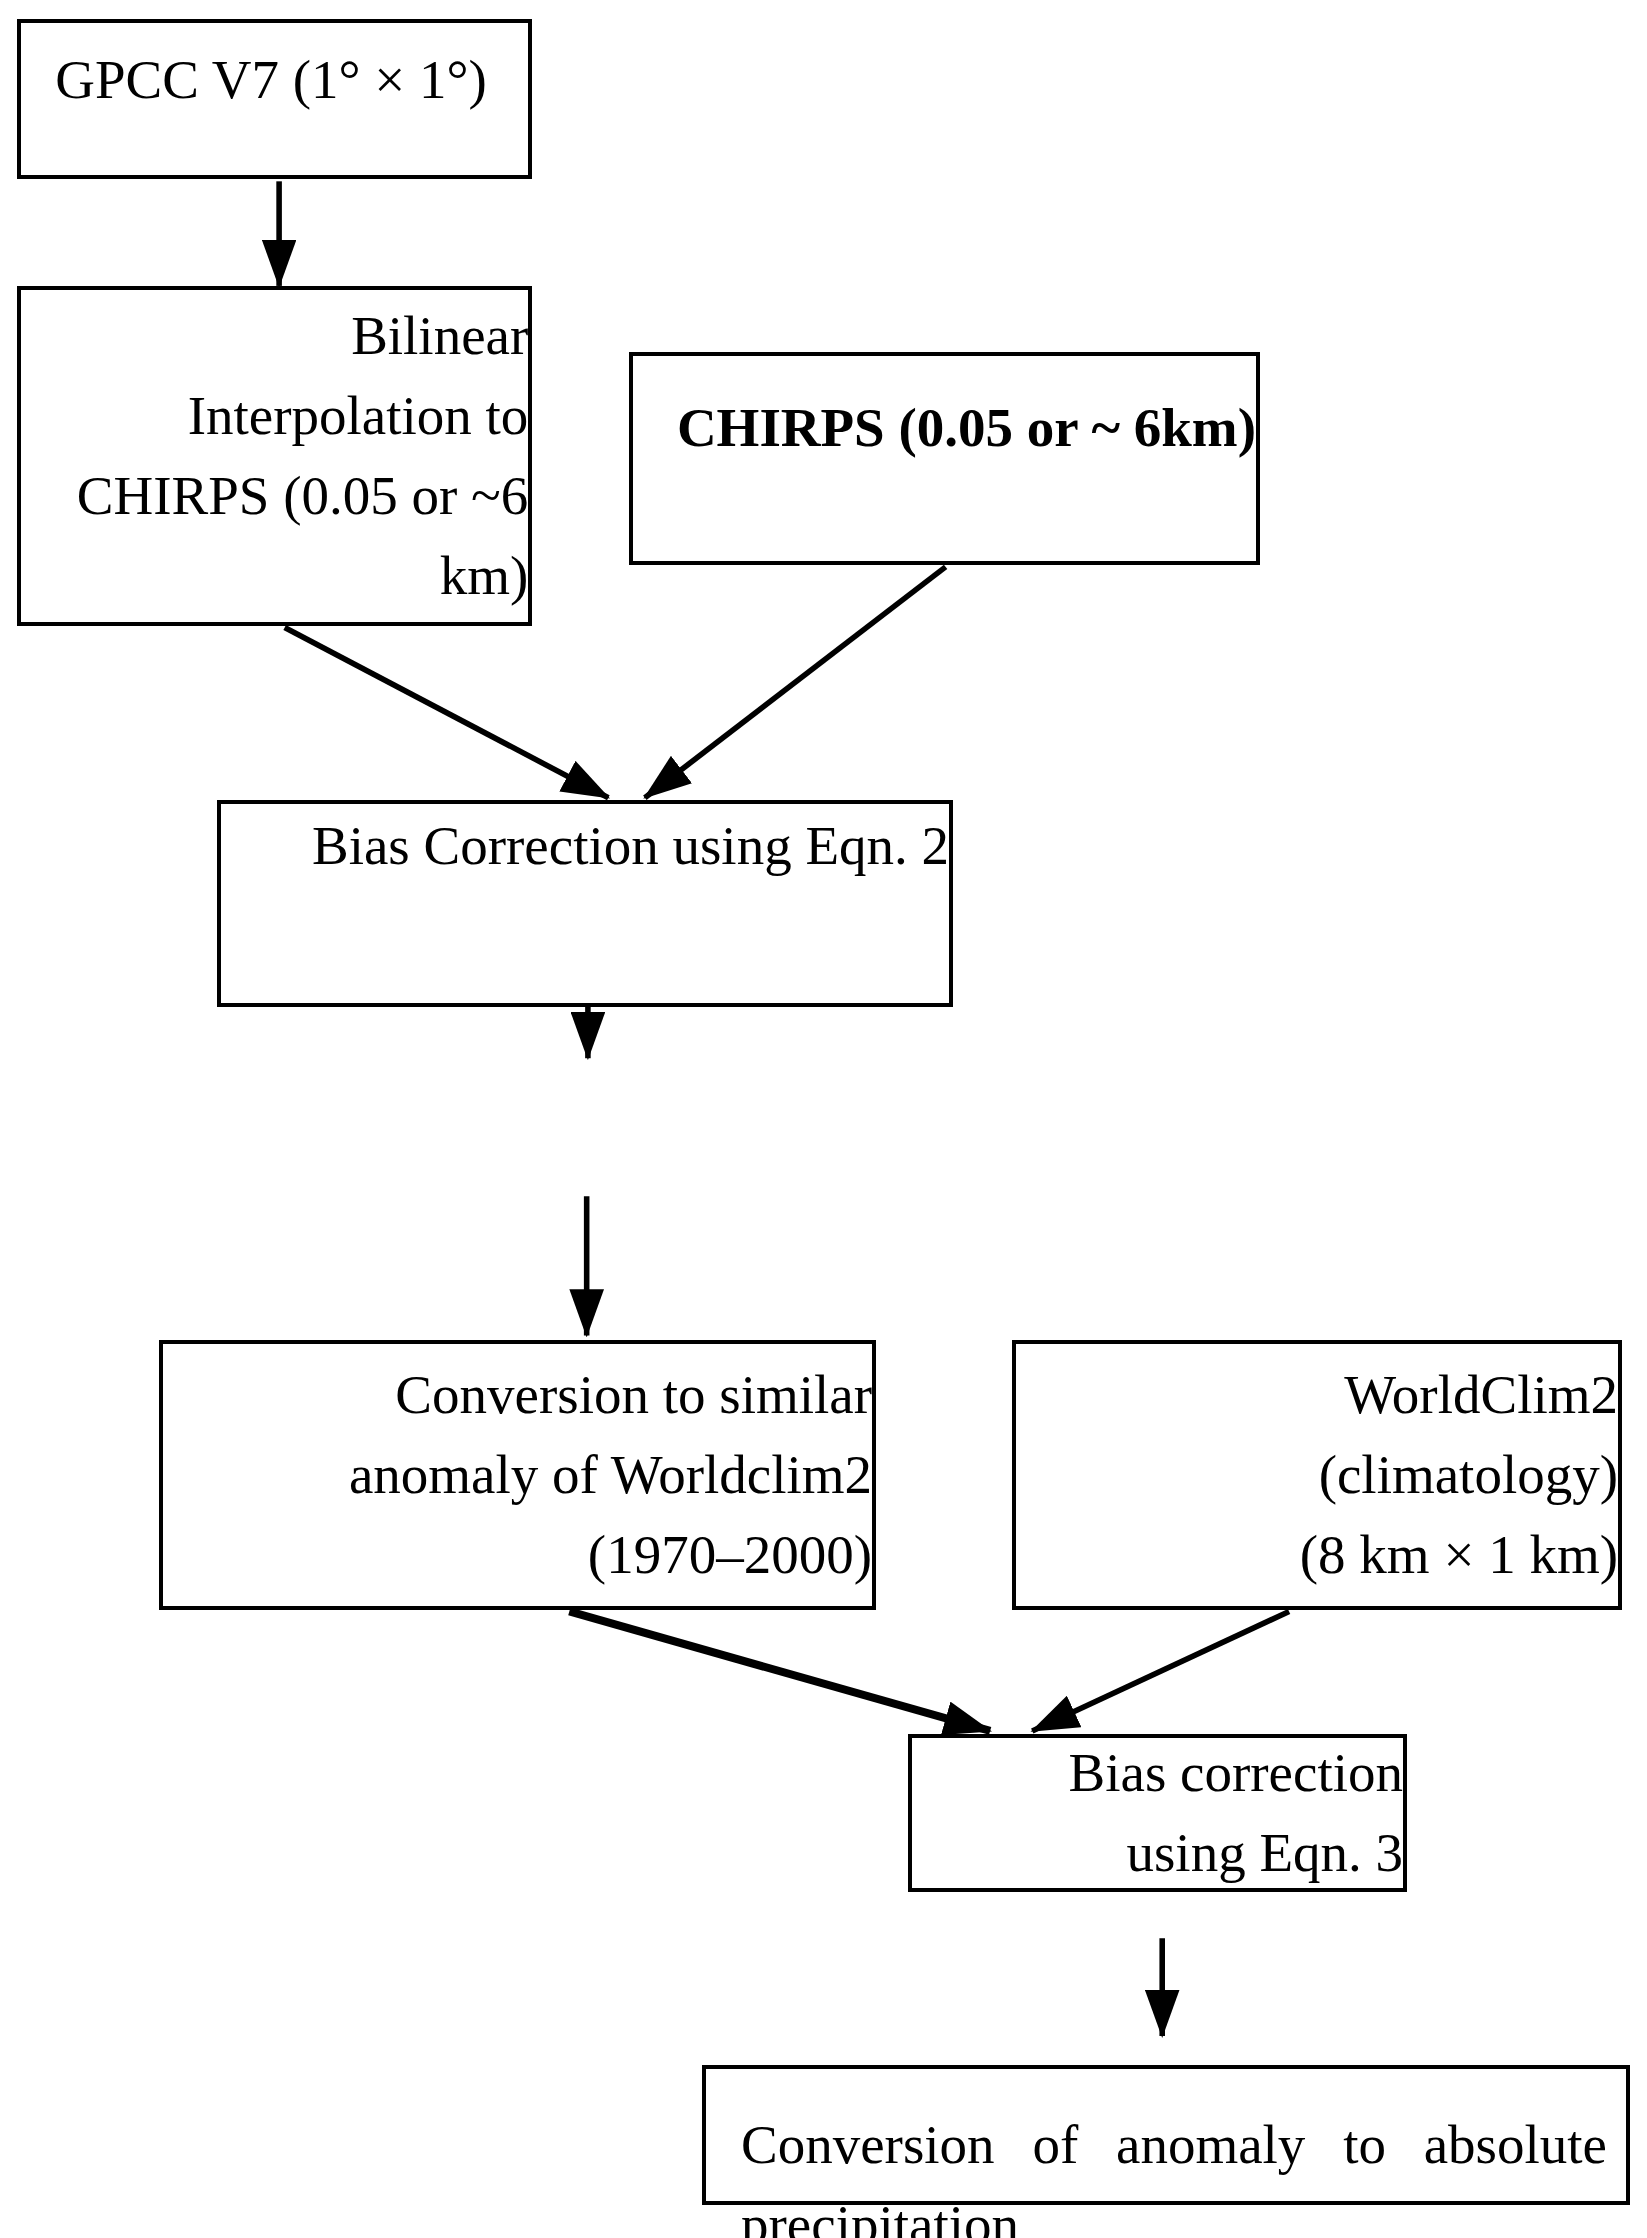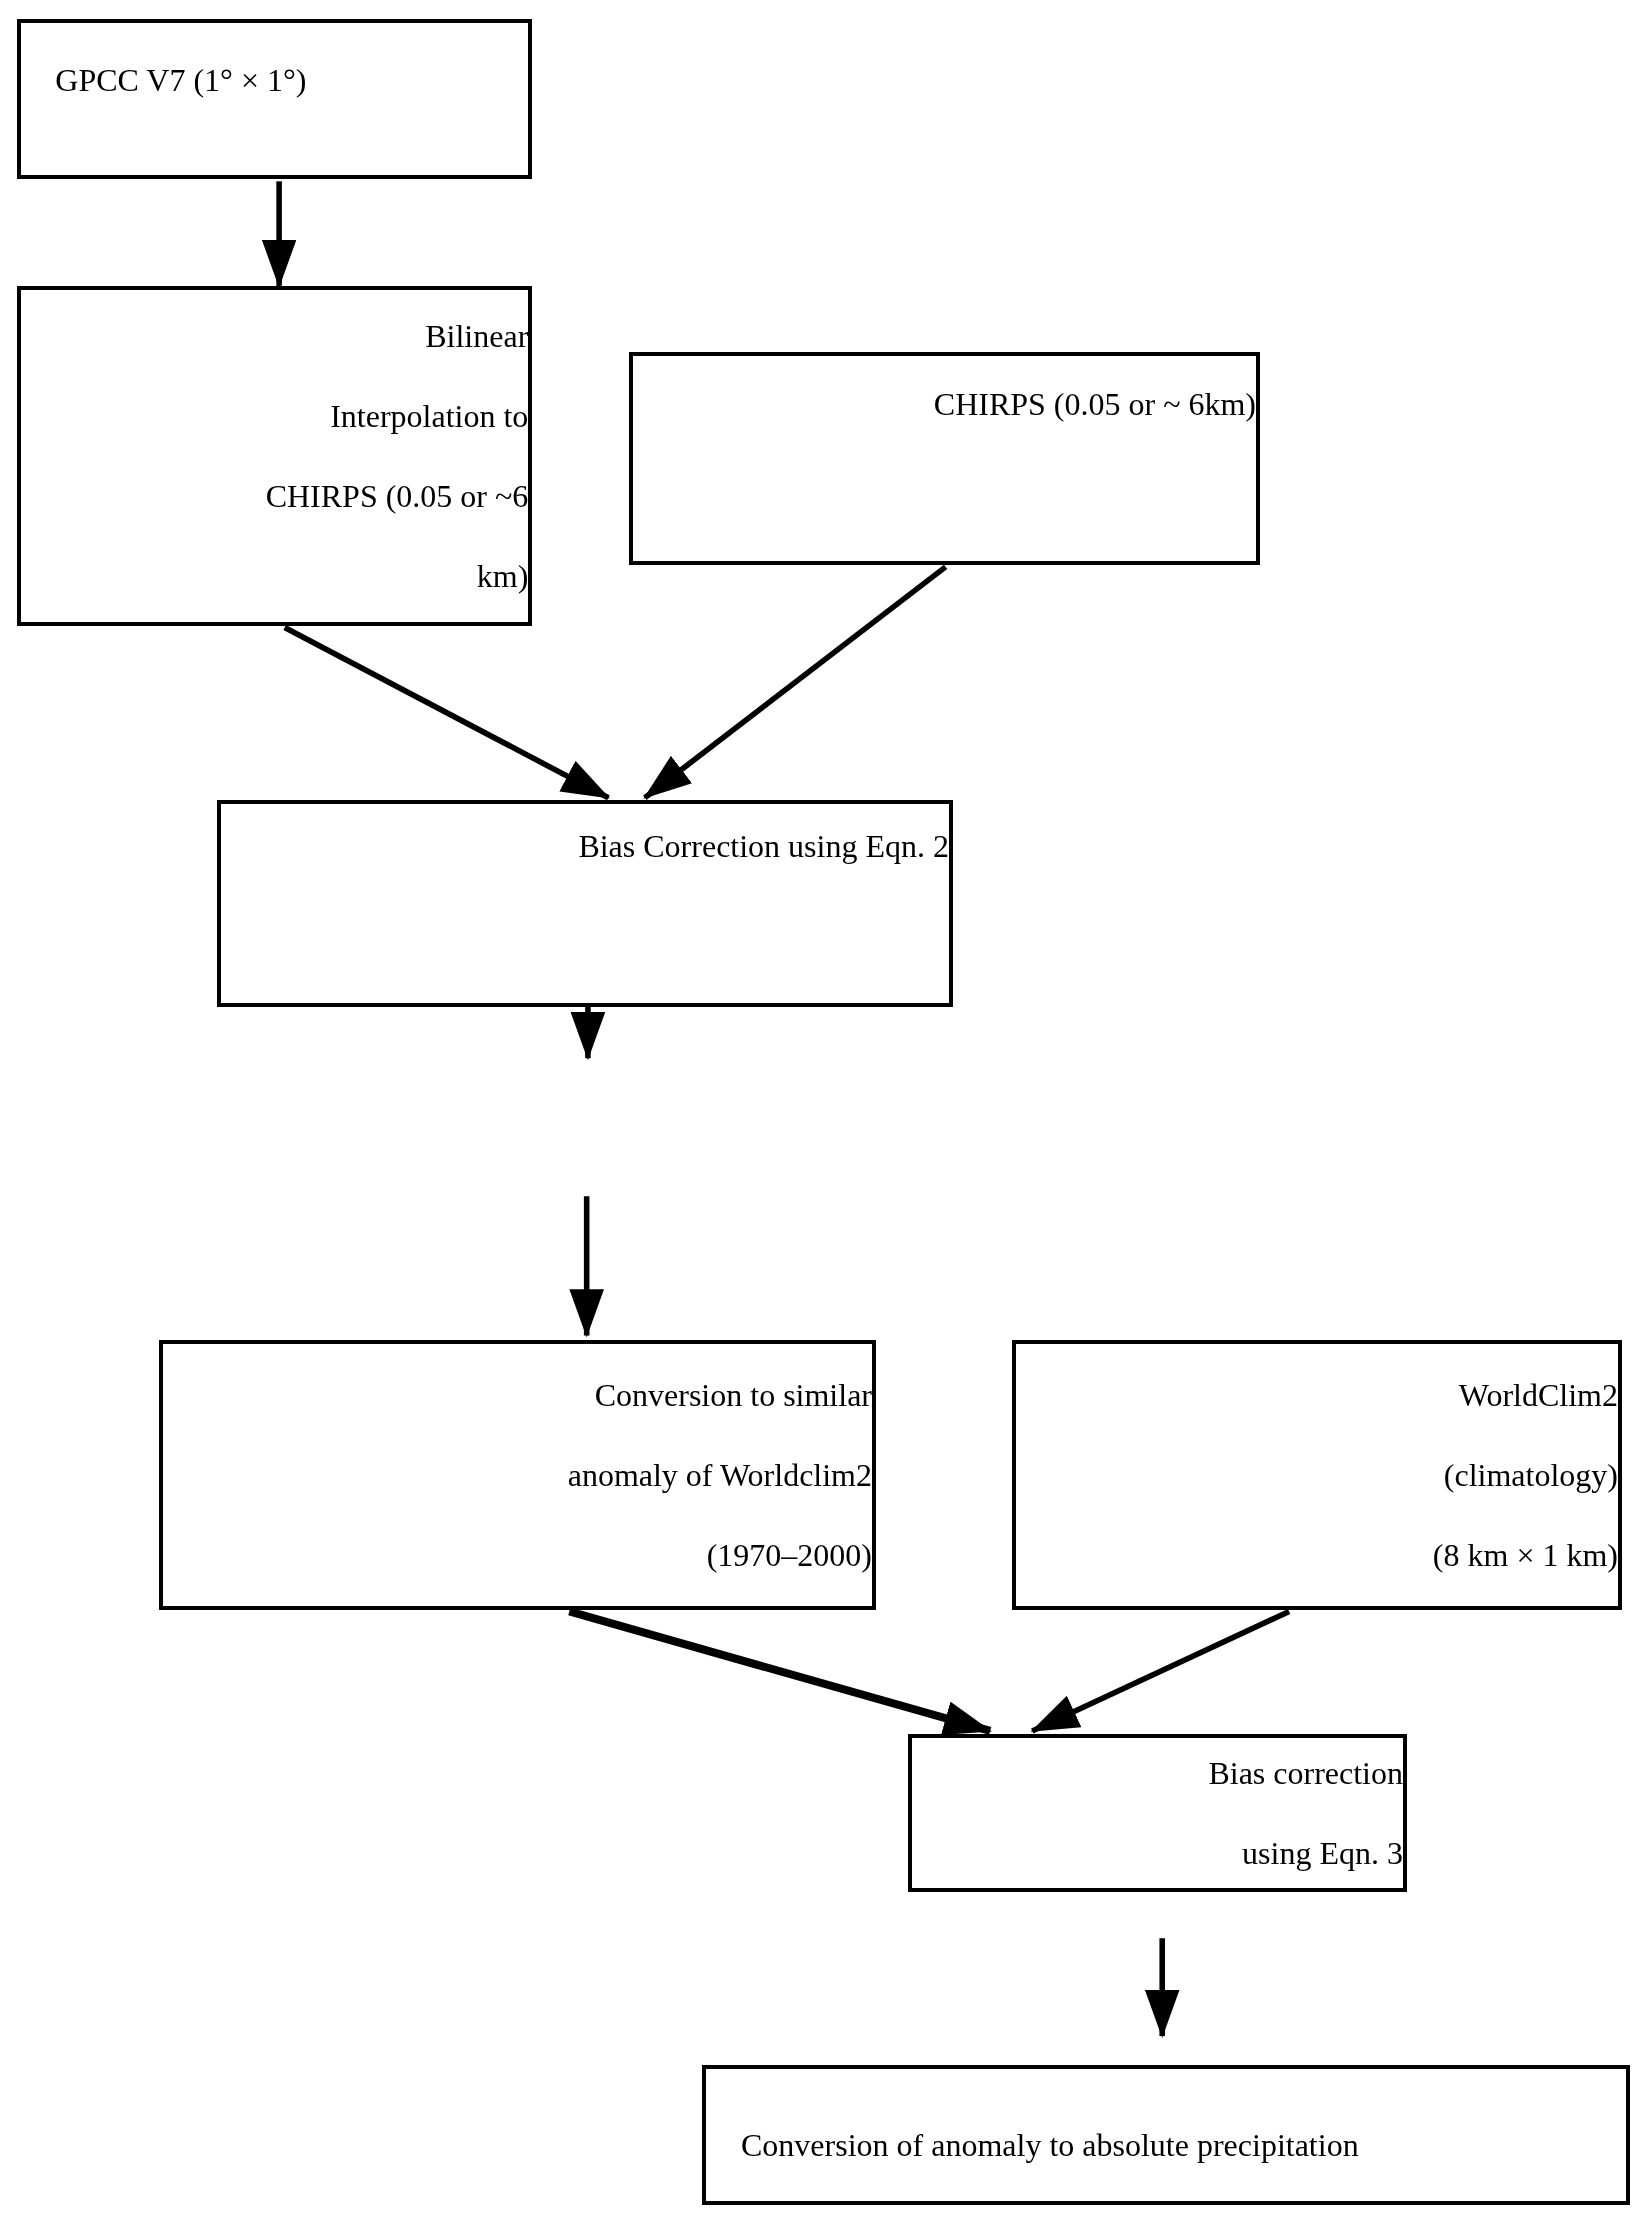--- a/index.html
+++ b/index.html
@@ -19,32 +19,32 @@
     position: absolute;
     left: 0; top: 0;
     width: 1648px;
     height: 2239px;
   }
   .node {
     position: absolute;
     box-sizing: border-box;
     border: 4.3px solid #000000;
     background: #ffffff;
-    font-size: 32px;
+    font-size: 55px;
     line-height: 80px;
     white-space: pre-line;
     display: flex;
     flex-direction: column;
   }
   .v-center { justify-content: center; }
   .t-center { text-align: right; }
 
   #n-gpcc            { left: 17.3px;   top: 18.6px;   width: 515px;  height: 160px; padding: 17.3px 6.2px 0 34px; text-align: left; }
   #n-bilinear-chirps { left: 17.3px;   top: 286px;  width: 515px;  height: 340px; }
-  #n-chirps          { left: 629px; top: 352px;  width: 631px; height: 213px; padding-top: 8px; }
+  #n-chirps          { left: 629px; top: 352px;  width: 631px; height: 213px; padding-top: 32px; font-weight: bold; }
   #n-bias-eqn2       { left: 217px;  top: 800px; width: 736px; height: 207px; padding-top: 2px; }
   #n-bilinear-1km    { left: 74px;  top: 1062px; width: 999px; height: 133px; }
   #n-conv-anomaly    { left: 159px;  top: 1340px; width: 717px; height: 270px; }
   #n-worldclim2      { left: 1012px; top: 1340px; width: 610px;  height: 270px; }
   #n-bias-eqn3       { left: 908px; top: 1734px; width: 499px;  height: 158px; }
   #n-conv-absolute   { left: 702px; top: 2039px; width: 928px; height: 140px;
                        padding: 36px 19px 0 35px; text-align: justify; text-align-last: left; margin-top: 26px; }
 </style>
 </head>
 <body>

